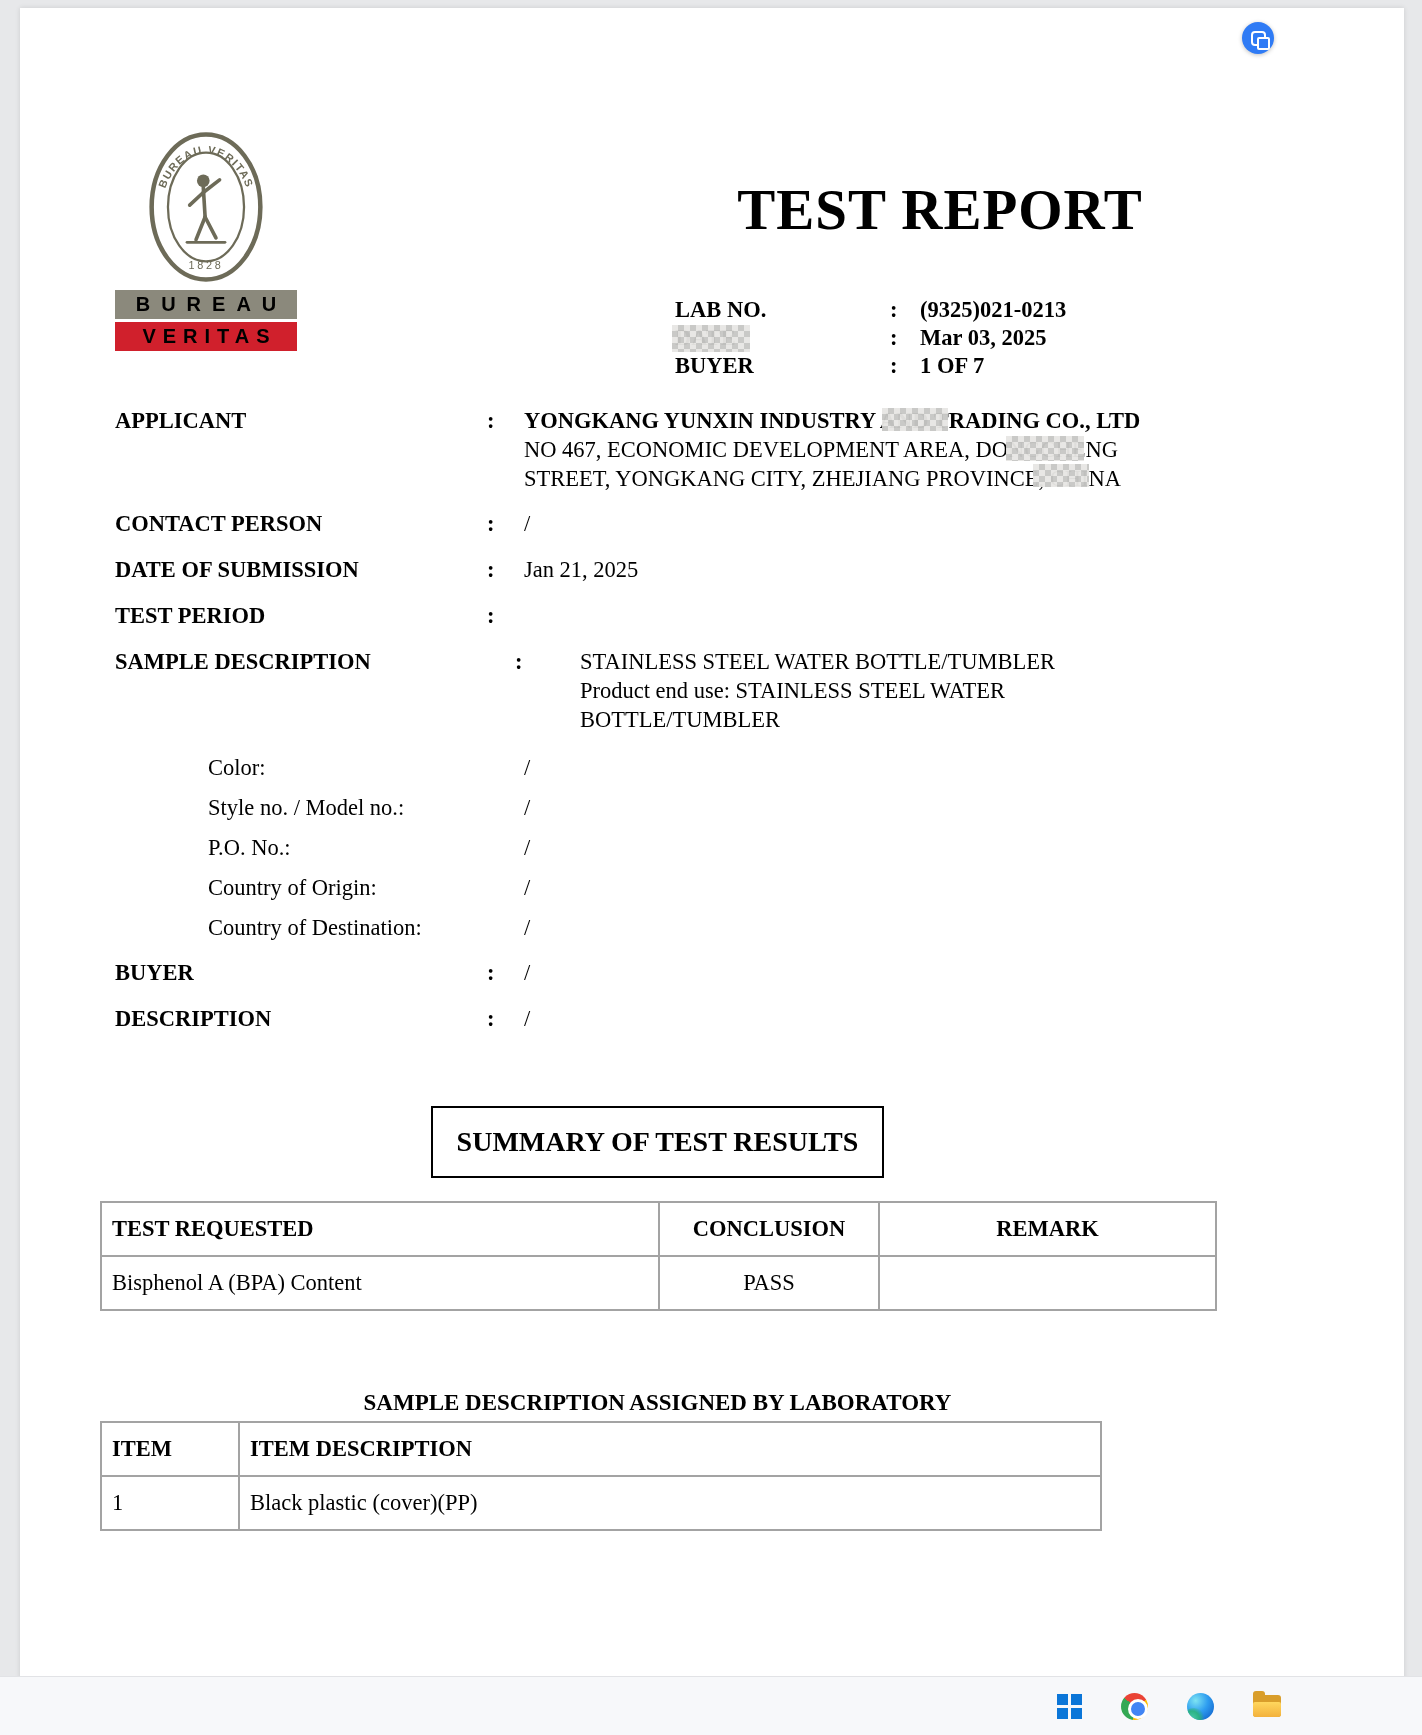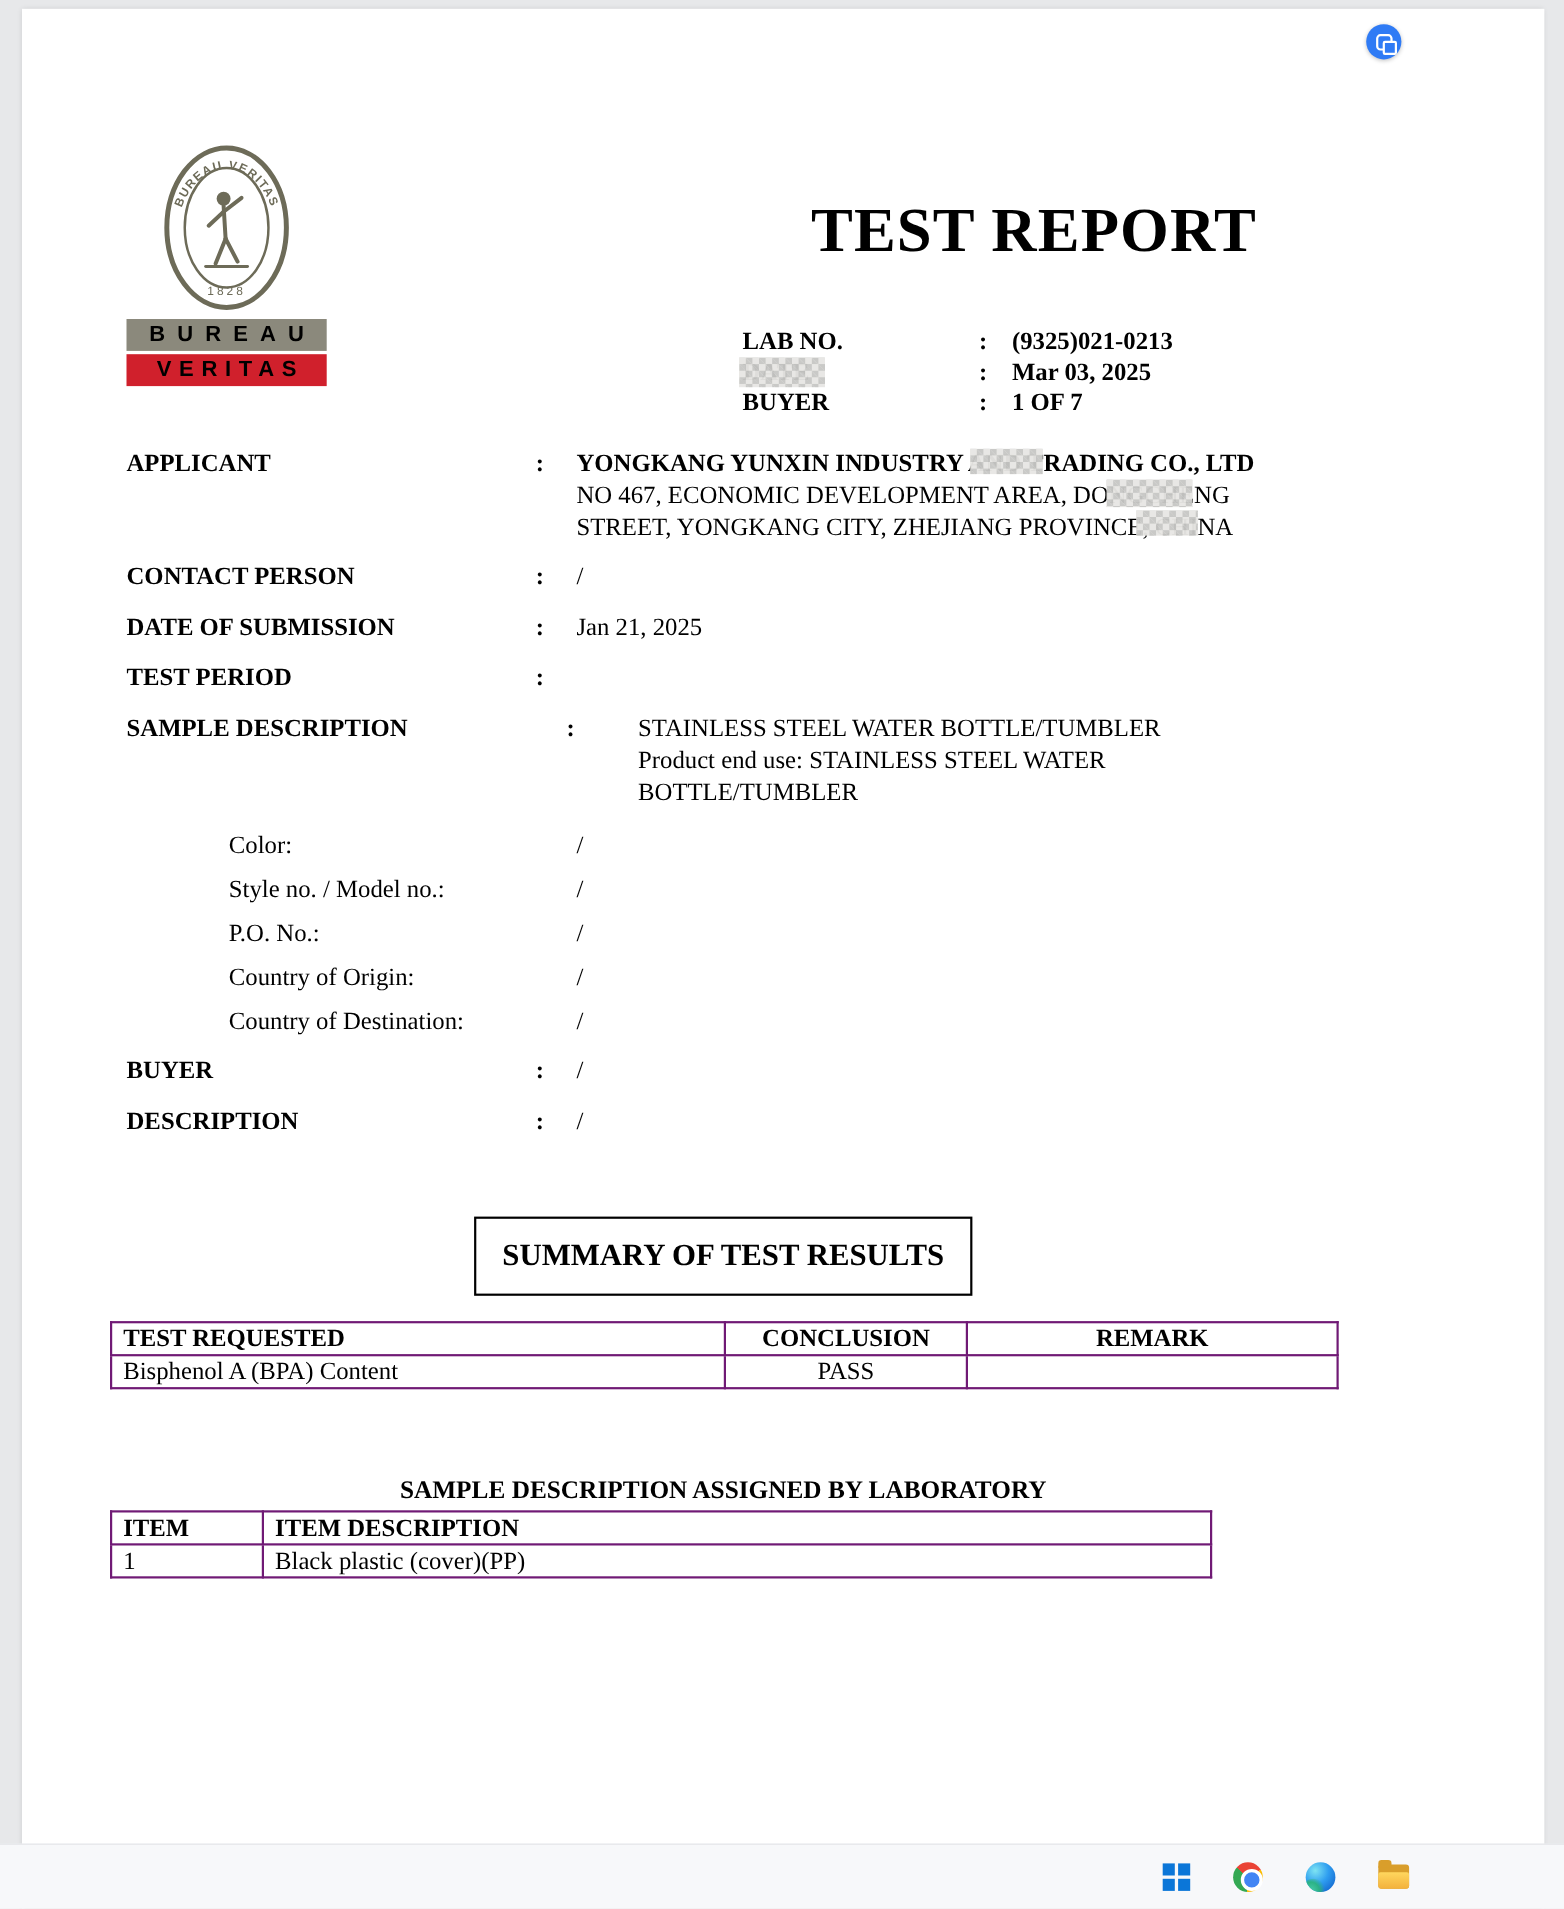--- a/index.html
+++ b/index.html
@@ -68,21 +68,21 @@
   .summary-title-wrap {
     margin:73px 0 0 80px; width:1115px;
     display:flex; justify-content:center;
   }
   .summary-title-box {
     border:2px solid #000; padding:20px 24px;
     font-weight:bold; font-size:28px; line-height:28px;
   }
 
   table { border-collapse:collapse; margin-left:80px; font-size:22.5px; table-layout:fixed; }
-  th,td { border:2px solid #701a75; padding:0 10px; line-height:28px; height:30px; overflow:hidden;margin-top:36px; }
+  th,td { border:2px solid #a3a3a3; padding:12px 10px; line-height:28px; height:30px; overflow:hidden;margin-top:36px; }
   th { font-weight:bold; text-align:center; }
   .al { text-align:left; }
   .ac { text-align:center; }
   .summary-table { margin-top:23px; width:1115px; }
   .item-table { margin-top:4px; width:1000px; }
 
   .lab-title {
     margin:77px 0 0 80px; width:1115px;
     text-align:center; font-weight:bold; font-size:23px; line-height:29px;
   }

